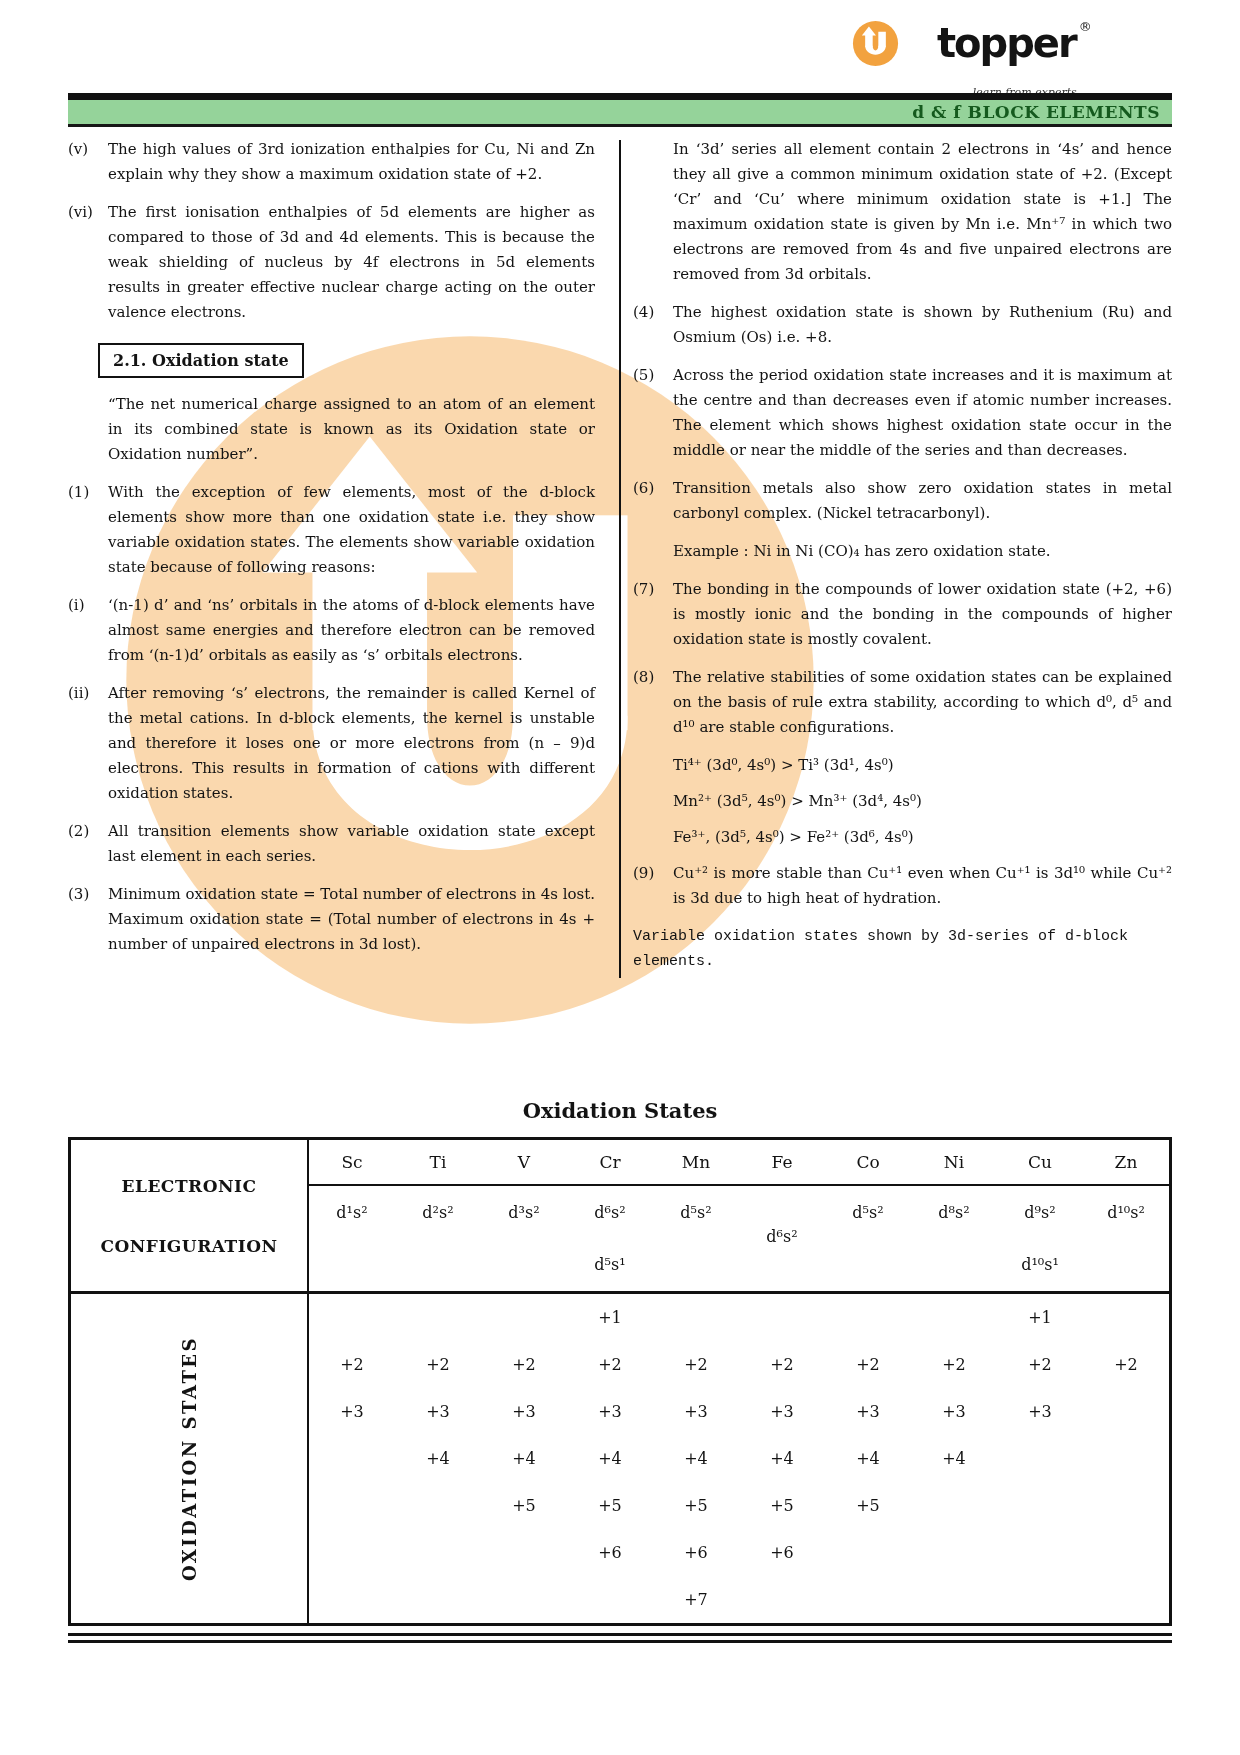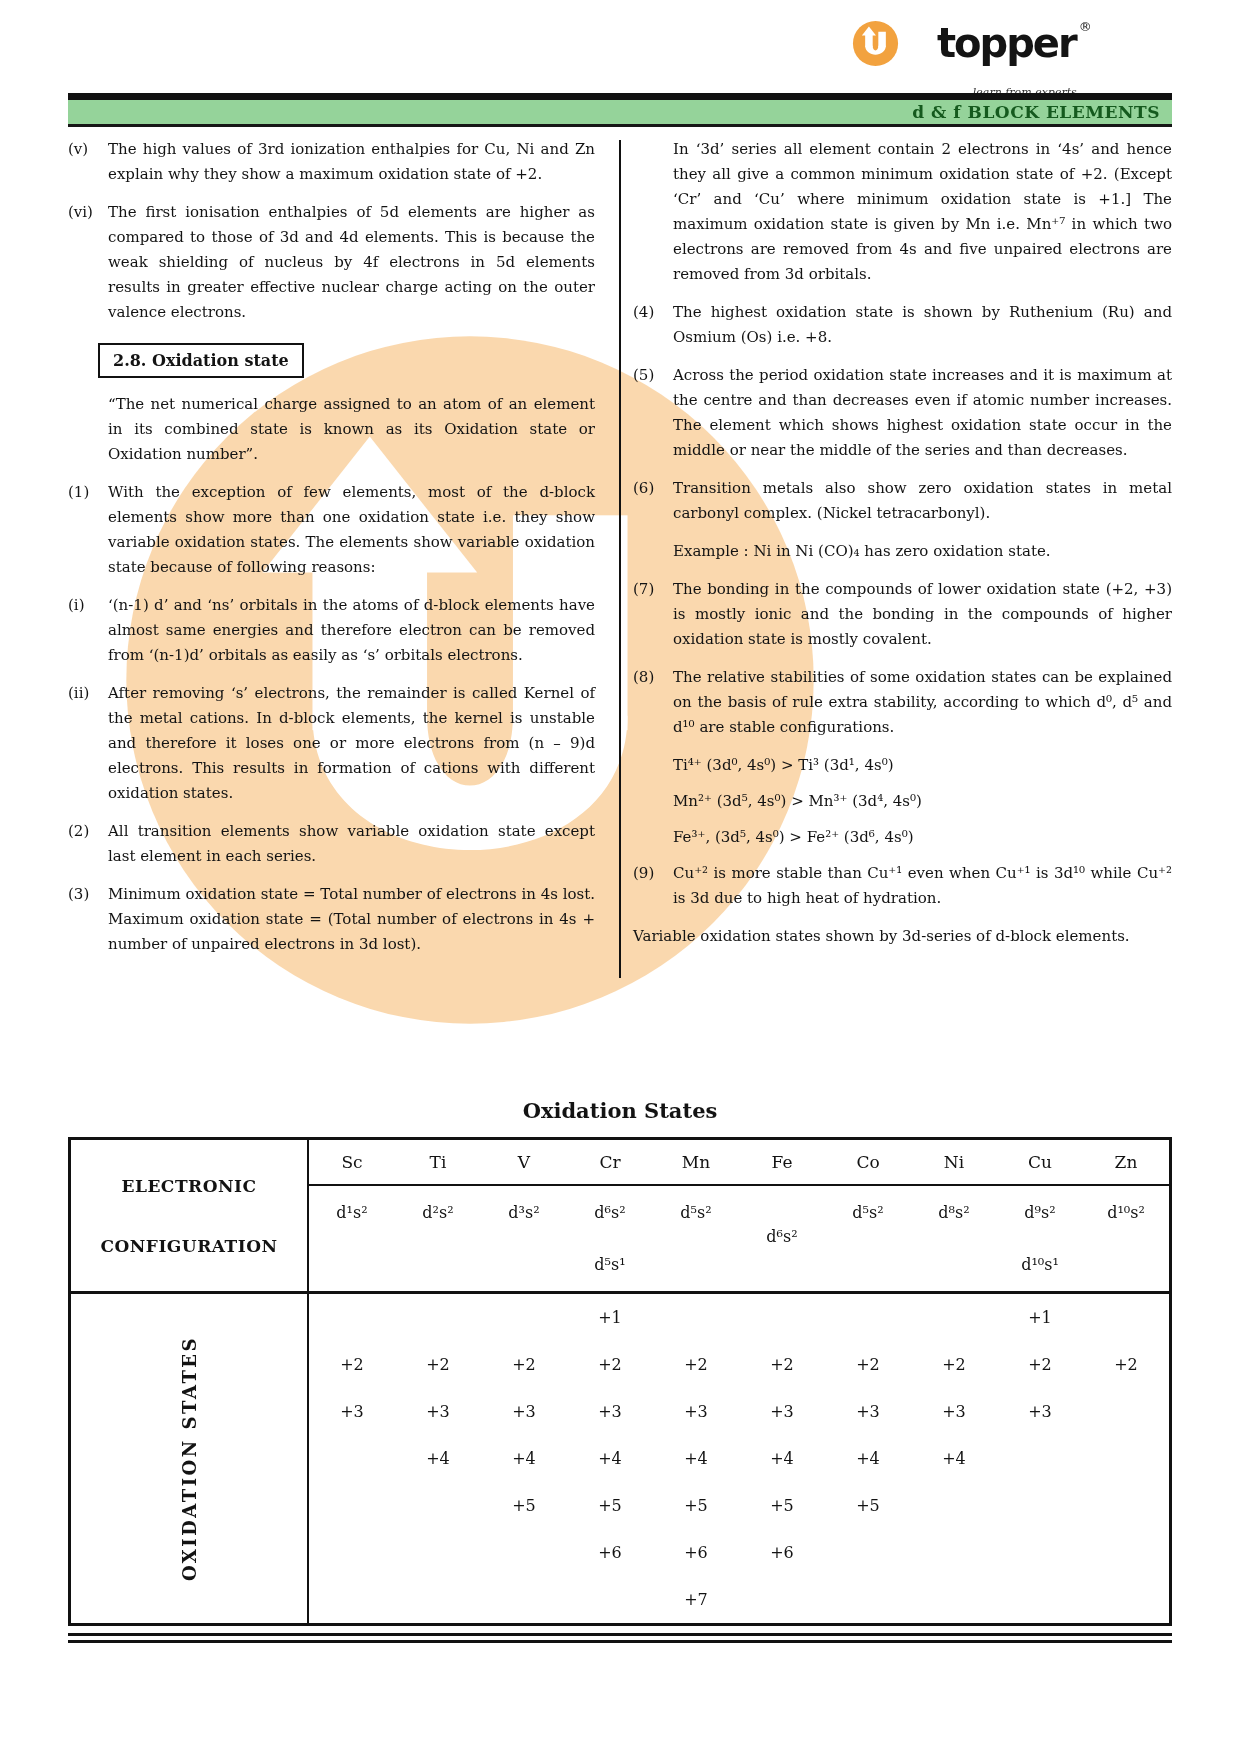--- a/index.html
+++ b/index.html
@@ -38,21 +38,21 @@
   
   .col{position:absolute;top:137px;z-index:1;font-size:15px;line-height:25px;}
   .col-left{left:68px;width:527px;}
   .col-right{left:633px;width:539px;}
   .col-divider{position:absolute;left:619px;top:140px;width:2px;height:838px;background:#111;z-index:1;}
   .para{display:flex;margin:0 0 13px 0;}
   .para .num{flex:0 0 40px;}
   .para .txt{flex:1;display:block;text-align:justify;}
   .para .txt.left{text-align:left;}
   .para.formula{margin-bottom:11px;}
-  .para.closing{display:block;text-align:left;margin-bottom:13px;}
+  .para.closing{display:block;text-align:left;margin-bottom:13px;font-family:Liberation Mono, monospace;}
   .heading-box{
     display:inline-block;border:2px solid #111;padding:3px 13px;margin:5px 0 14px 30px;
     font-weight:bold;font-size:16px;background:#fff;
   }
   
   .table-title{
     position:absolute;left:68px;top:1098px;width:1104px;text-align:center;z-index:1;
     font-weight:bold;font-size:21px;
   }
   .ox-table{
@@ -118,21 +118,21 @@
   <div class="banner">
     <span>d &amp; f BLOCK ELEMENTS</span>
   </div>
 
   <div class="col col-left" id="col-left"><div class="para item">
         <span class="num">(v)</span>
         <span class="txt">The high values of 3rd ionization enthalpies for Cu, Ni and Zn explain why they show a maximum oxidation state of +2.</span>
       </div><div class="para item">
         <span class="num">(vi)</span>
         <span class="txt">The first ionisation enthalpies of 5d elements are higher as compared to those of 3d and 4d elements. This is because the weak shielding of nucleus by 4f electrons in 5d elements results in greater effective nuclear charge acting on the outer valence electrons.</span>
-      </div><div class="heading-box">2.8. Oxidation state</div><div class="para quote">
+      </div><div class="heading-box">2.1. Oxidation state</div><div class="para quote">
         <span class="num"></span>
         <span class="txt">“The net numerical charge assigned to an atom of an element in its combined state is known as its Oxidation state or Oxidation number”.</span>
       </div><div class="para item">
         <span class="num">(1)</span>
         <span class="txt">With the exception of few elements, most of the d-block elements show more than one oxidation state i.e. they show variable oxidation states. The elements show variable oxidation state because of following reasons:</span>
       </div><div class="para item">
         <span class="num">(i)</span>
         <span class="txt">‘(n-1) d’ and ‘ns’ orbitals in the atoms of d-block elements have almost same energies and therefore electron can be removed from ‘(n-1)d’ orbitals as easily as ‘s’ orbitals electrons.</span>
       </div><div class="para item">
         <span class="num">(ii)</span>
@@ -161,21 +161,21 @@
       <div class="para item">
         <span class="num">(6)</span>
         <span class="txt">Transition metals also show zero oxidation states in metal carbonyl complex. (Nickel tetracarbonyl).</span>
       </div>
       <div class="para sub">
         <span class="num"></span>
         <span class="txt left">Example : Ni in Ni (CO)₄ has zero oxidation state.</span>
       </div>
       <div class="para item">
         <span class="num">(7)</span>
-        <span class="txt">The bonding in the compounds of lower oxidation state (+2, +3) is mostly ionic and the bonding in the compounds of higher oxidation state is mostly covalent.</span>
+        <span class="txt">The bonding in the compounds of lower oxidation state (+2, +6) is mostly ionic and the bonding in the compounds of higher oxidation state is mostly covalent.</span>
       </div>
       <div class="para item">
         <span class="num">(8)</span>
         <span class="txt">The relative stabilities of some oxidation states can be explained on the basis of rule extra stability, according to which d⁰, d⁵ and d¹⁰ are stable configurations.</span>
       </div>
       <div class="para formula">
         <span class="num"></span>
         <span class="txt left">Ti⁴⁺ (3d⁰, 4s⁰) &gt; Ti³ (3d¹, 4s⁰)</span>
       </div>
       <div class="para formula">

